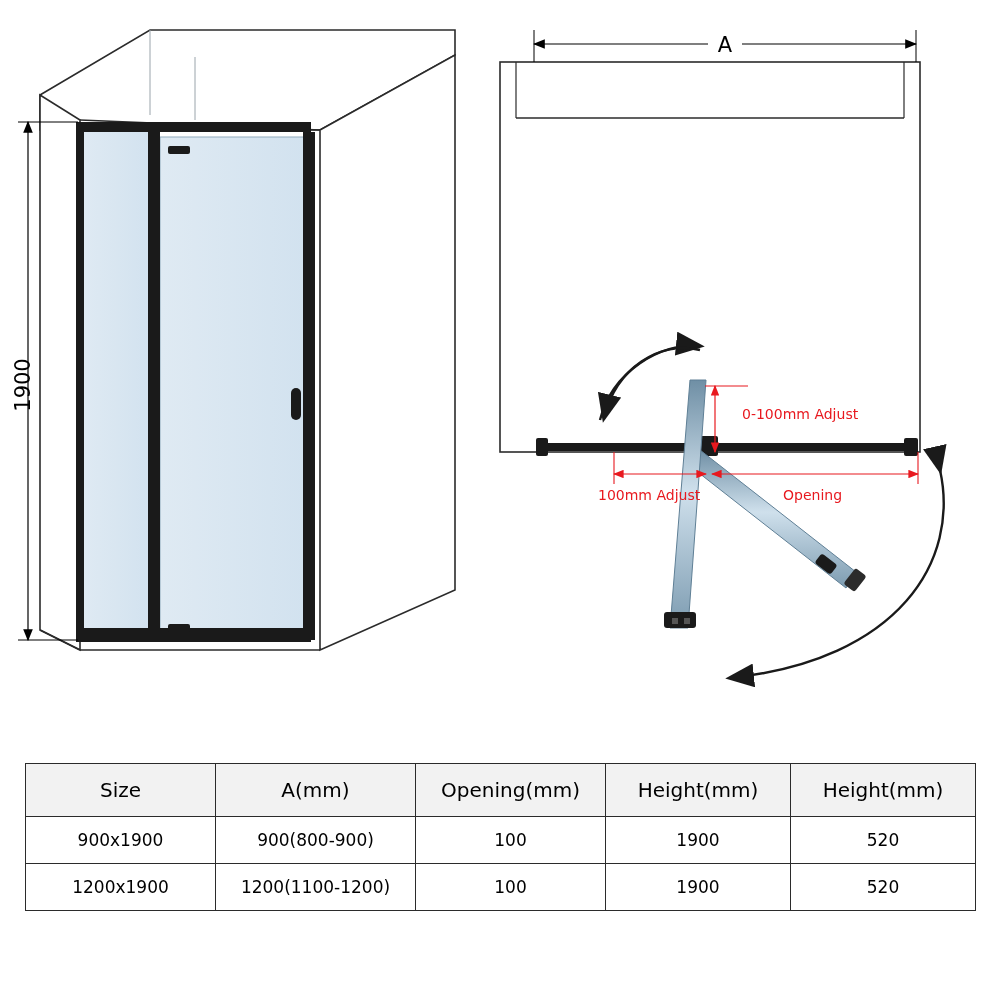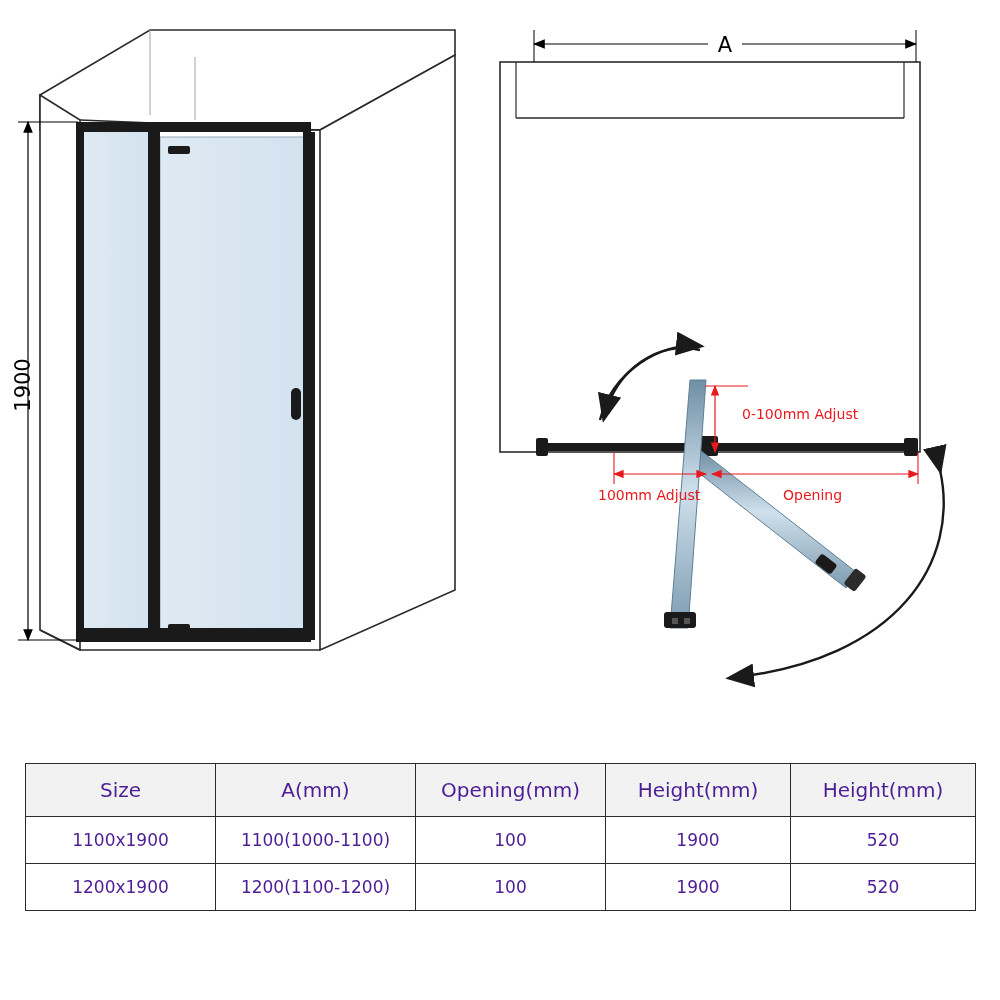--- a/index.html
+++ b/index.html
@@ -43,21 +43,21 @@
     left: 25px;
     top: 763px;
     width: 950px;
     border-collapse: collapse;
     table-layout: fixed;
   }
   table.spec th, table.spec td {
     border: 1px solid #2b2b2b;
     text-align: center;
     font-family: "DejaVu Sans", sans-serif;
-    color: #4c1d95;
+    color: #000000;
   }
   table.spec th {
     background: #f2f2f2;
     font-size: 20px;
     font-weight: normal;
     height: 50px;
   }
   table.spec td {
     background: #ffffff;
     font-size: 17px;
@@ -228,22 +228,22 @@
       <tr>
         <th>Size</th>
         <th>A(mm)</th>
         <th>Opening(mm)</th>
         <th>Height(mm)</th>
         <th>Height(mm)</th>
       </tr>
     </thead>
     <tbody>
       <tr>
-        <td>1100x1900</td>
-        <td>1100(1000-1100)</td>
+        <td>900x1900</td>
+        <td>900(800-900)</td>
         <td>100</td>
         <td>1900</td>
         <td>520</td>
       </tr>
       <tr>
         <td>1200x1900</td>
         <td>1200(1100-1200)</td>
         <td>100</td>
         <td>1900</td>
         <td>520</td>

